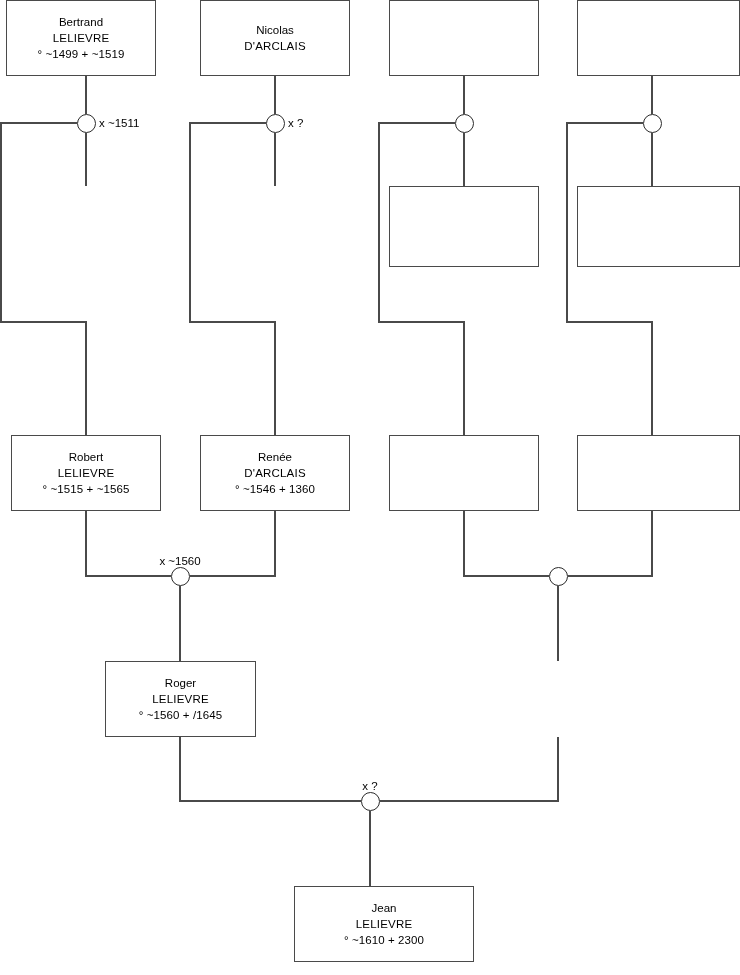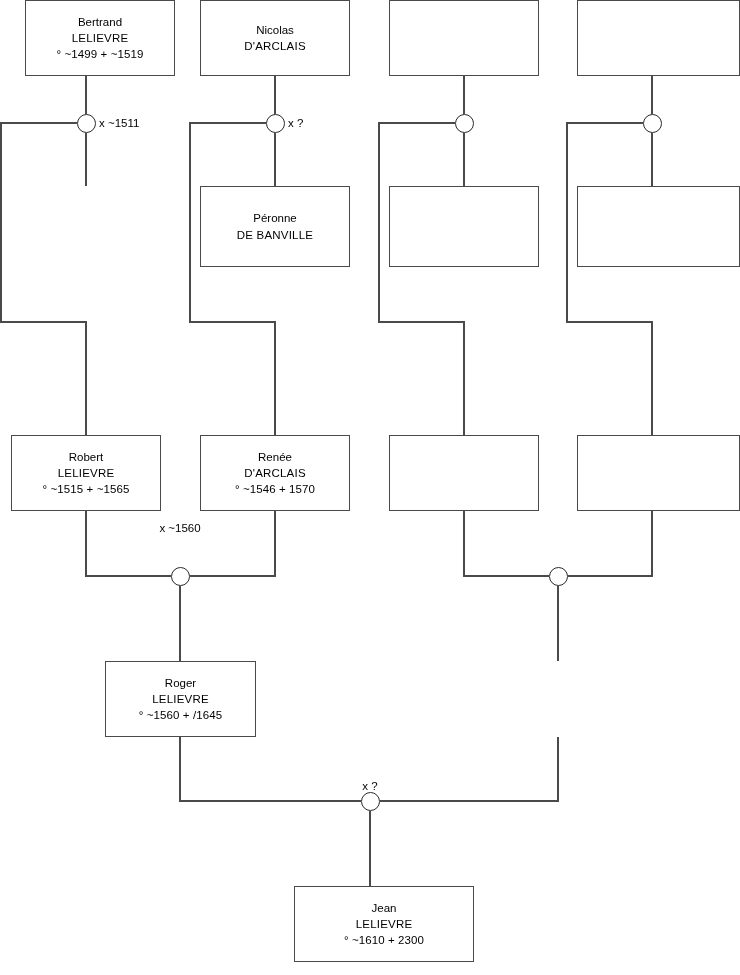--- a/index.html
+++ b/index.html
@@ -96,55 +96,51 @@
       <path d="M 464,511 L 464,576 L 548.5,576"></path>
       <path d="M 652,511 L 652,576 L 567.5,576"></path>
       <path d="M 558,585.5 L 558,661"></path>
 
       <path d="M 180,737 L 180,801 L 360.5,801"></path>
       <path d="M 558,737 L 558,801 L 379.5,801"></path>
       <path d="M 370,810.5 L 370,886"></path>
     </g>
   </svg>
 
-  <div class="node" style="left:25px; top:0px; width:150px; height:76px;">
+  <div class="node" style="left:6px; top:0px; width:150px; height:76px;">
     <div class="given">Bertrand</div>
     <div class="surname">LELIEVRE</div>
     <div class="dates">° ~1499 + ~1519</div>
   </div>
 
   <div class="node" style="left:200px; top:0px; width:150px; height:76px;">
     <div class="given">Nicolas</div>
     <div class="surname">D'ARCLAIS</div>
   </div>
 
   <div class="node empty" style="left:389px; top:0px; width:150px; height:76px;"></div>
 
   <div class="node empty" style="left:577px; top:0px; width:163px; height:76px;"></div>
 
 
-  <div class="node" style="left:200px; top:186px; width:150px; height:81px;">
-    <div class="given">Péronne</div>
-    <div class="surname">DE BANVILLE</div>
-  </div>
 
   <div class="node empty" style="left:389px; top:186px; width:150px; height:81px;"></div>
 
   <div class="node empty" style="left:577px; top:186px; width:163px; height:81px;"></div>
 
   <div class="node" style="left:11px; top:435px; width:150px; height:76px;align-items:center;">
     <div class="given">Robert</div>
     <div class="surname">LELIEVRE</div>
     <div class="dates">° ~1515 + ~1565</div>
   </div>
 
   <div class="node" style="left:200px; top:435px; width:150px; height:76px;">
     <div class="given">Renée</div>
     <div class="surname">D'ARCLAIS</div>
-    <div class="dates">° ~1546 + 1570</div>
+    <div class="dates">° ~1546 + 1360</div>
   </div>
 
   <div class="node empty" style="left:389px; top:435px; width:150px; height:76px;"></div>
 
   <div class="node empty" style="left:577px; top:435px; width:163px; height:76px;"></div>
 
   <div class="node" style="left:105px; top:661px; width:151px; height:76px;">
     <div class="given">Roger</div>
     <div class="surname">LELIEVRE</div>
     <div class="dates">° ~1560 + /1645</div>
@@ -163,21 +159,21 @@
   <div class="union-dot" style="left:275px; top:123px;"></div>
   <div class="union-label side" style="left:288px; top:123px;">x ?</div>
 
   <div class="union-dot" style="left:464px; top:123px;"></div>
   <div class="union-label side" style="left:477px; top:123px;"></div>
 
   <div class="union-dot" style="left:652px; top:123px;"></div>
   <div class="union-label side" style="left:665px; top:123px;"></div>
 
   <div class="union-dot" style="left:180px; top:576px;"></div>
-  <div class="union-label above" style="left:180px; top:534px;">x ~1560</div>
+  <div class="union-label above" style="left:180px; top:567px;">x ~1560</div>
 
   <div class="union-dot" style="left:558px; top:576px;"></div>
   <div class="union-label above" style="left:558px; top:567px;"></div>
 
   <div class="union-dot" style="left:370px; top:801px;"></div>
   <div class="union-label above" style="left:370px; top:792px;">x ?</div>
 
 </div>
 
 </body></html>

